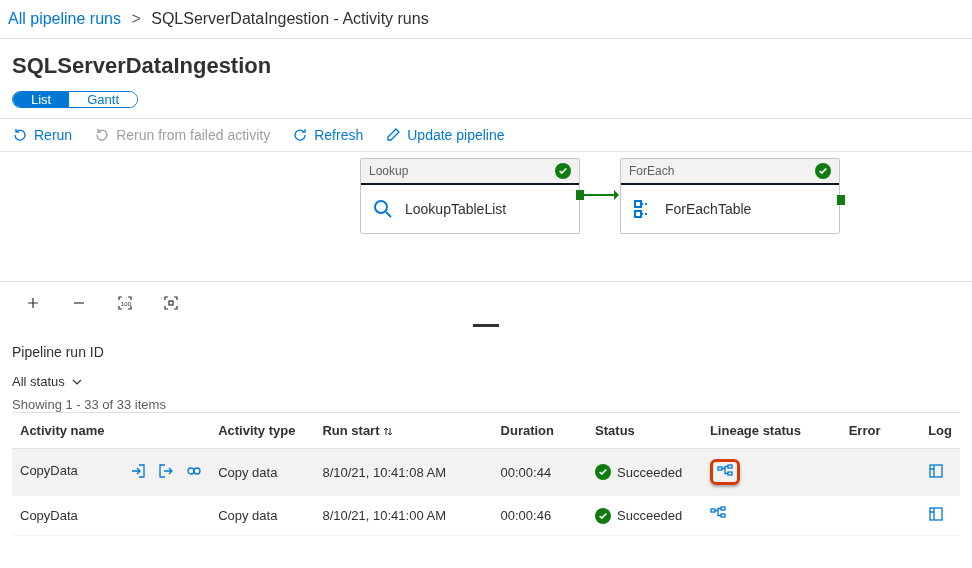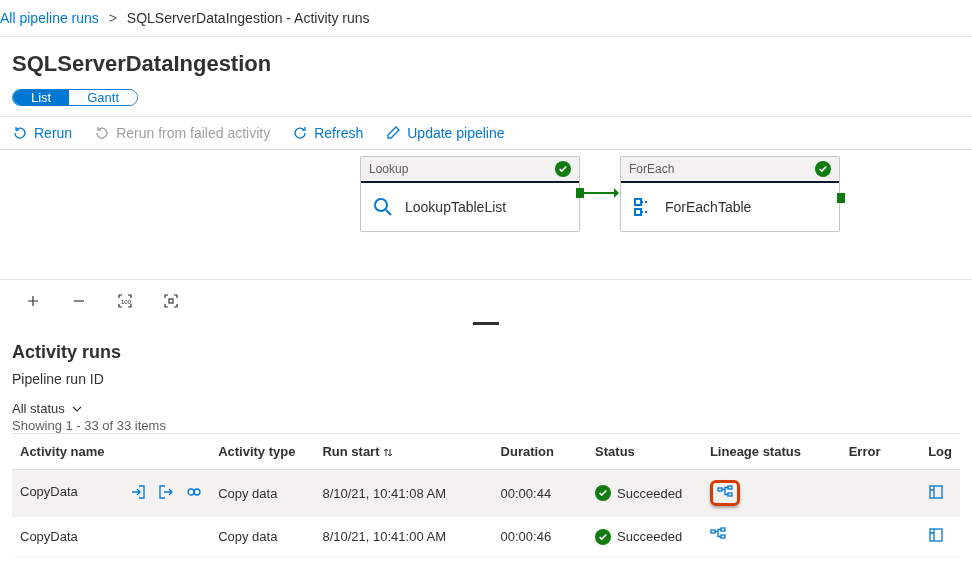--- a/index.html
+++ b/index.html
@@ -1,20 +1,20 @@
 <!DOCTYPE html>
 <html><head>
 <meta charset="utf-8">
 <style>
 * { box-sizing: border-box; margin: 0; padding: 0; }
 body { font-family: "Segoe UI", Arial, sans-serif; font-size: 13px; color: #323130; background: #fff; width: 972px; }
 a { color: #0078d4; text-decoration: none; }
 
 
-.breadcrumb { padding: 10px 0; border-bottom: 1px solid #e1e1e1; font-size: 14px; }
+.breadcrumb { padding: 10px 8px; border-bottom: 1px solid #e1e1e1; font-size: 16px; }
 .breadcrumb .sep { color: #605e5c; padding: 0 6px; }
 .breadcrumb .cur { color: #323130; }
 
 
 .page-title { font-size: 22px; font-weight: 600; padding: 14px 12px 12px; }
 
 
 .tabs { padding: 0 12px 10px; }
 .pill-group { display: inline-flex; border: 1px solid #0078d4; border-radius: 14px; overflow: hidden; }
 .pill { padding: 0 18px; font-size: 13px; cursor: pointer; color: #0078d4; background: #fff; }
@@ -46,21 +46,21 @@
 .canvas-tools svg { width:16px; height:16px; }
 
 
 .grip { height:6px; display:flex; justify-content:center; }
 .grip div { width:26px; height:3px; background:#323130; }
 
 
 .section { padding: 14px 12px 8px; }
 .section h2 { font-size: 18px; font-weight:600; margin-bottom:8px; }
 .sub { color:#323130; font-size:14px; margin-bottom:14px; }
-.filter { display:inline-flex; align-items:center; gap:6px; cursor:pointer; margin-bottom:2px; }
+.filter { display:inline-flex; align-items:center; gap:6px; cursor:pointer; margin-bottom:8px; }
 .count { color:#605e5c; font-size:13px; }
 
 
 table { width:100%; border-collapse:collapse; }
 thead th { text-align:left; font-weight:600; font-size:13px; padding:10px 8px; border-top:1px solid #e1e1e1; border-bottom:1px solid #e1e1e1; background:#fff; }
 tbody td { padding:10px 8px; font-size:13px; border-bottom:1px solid #f3f2f1; }
 tbody tr.hovered { background:#f3f2f1; }
 .status-cell { display:inline-flex; align-items:center; gap:6px; }
 .row-icons { display:inline-flex; gap:12px; color:#0078d4; }
 .row-icons svg, .lineage-icon svg, .log-icon svg { width:16px; height:16px; }
@@ -179,21 +179,20 @@
         <rect x="6" y="6" width="4" height="4"></rect>
       </svg>
     </span>
 </div>
 
 <div class="grip">
     <div></div>
   </div>
 
 <div class="section">
-  <h2>Activity runs</h2>
   <div class="sub">Pipeline run ID</div>
 
   <div class="filter">
     <span>All status</span>
     <svg width="12" height="12" viewBox="0 0 12 12" fill="none" stroke="#323130" stroke-width="1.2">
         <path d="M2 4l4 4 4-4"></path>
       </svg>
   </div>
 
   <div class="count">

